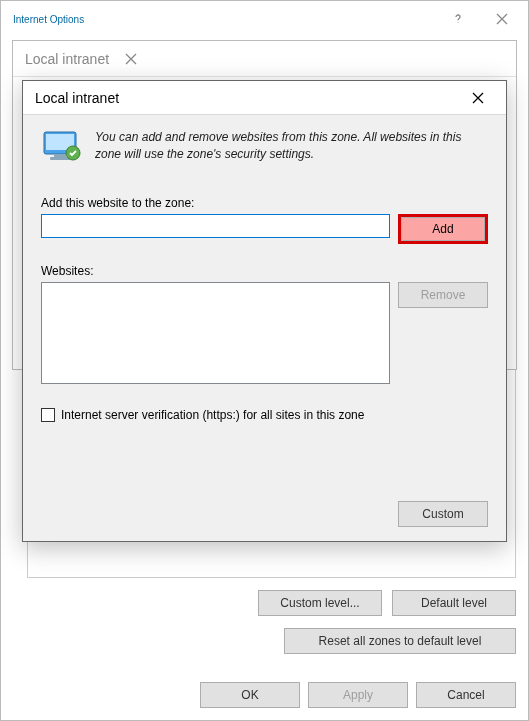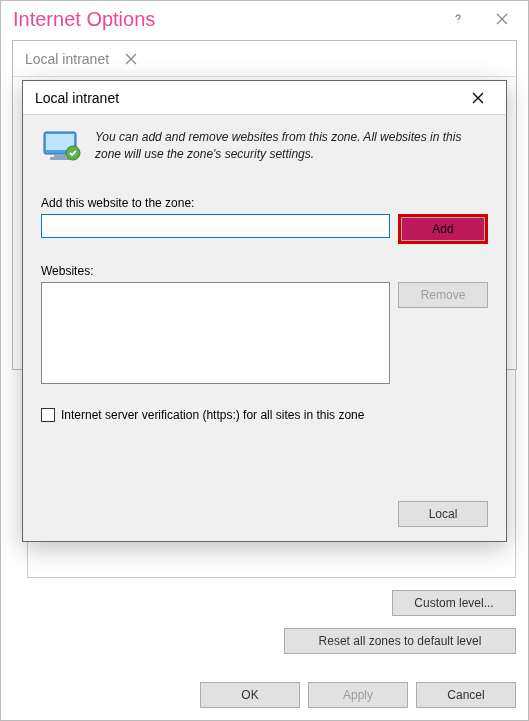--- a/index.html
+++ b/index.html
@@ -1,20 +1,20 @@
 <!DOCTYPE html>
 <html><head>
   <meta charset="utf-8">
   <style>
     * { box-sizing: border-box; margin: 0; padding: 0; font-family: "Segoe UI", Tahoma, sans-serif; }
     body { background: #fff; width: 529px; height: 721px; position: relative; overflow: hidden; font-size: 12px; color: #333; }
 
     
     .win-outer { position: absolute; left: 0; top: 0; width: 529px; height: 721px; border: 1px solid #bbb; background: #fff; }
-    .win-outer .titlebar { height: 36px; display: flex; align-items: center; padding: 0 4px 0 12px; color: #ec4899; font-size: 20px; }
+    .win-outer .titlebar { height: 36px; display: flex; align-items: center; padding: 0 4px 0 12px; color: #0369a1; font-size: 10px; }
     .win-outer .title { flex: 1; }
     .tb-btn { width: 44px; height: 28px; display: flex; align-items: center; justify-content: center; color: #888; }
     .tb-btn svg { width: 12px; height: 12px; stroke: currentColor; fill: none; stroke-width: 1.3; }
 
     .outer-body { position: absolute; left: 10px; right: 10px; top: 36px; bottom: 10px; }
 
     .btn { height: 26px; background: #e1e1e1; border: 1px solid #adadad; font-size: 12px; color: #333; display: inline-flex; align-items: center; justify-content: center; padding: 0 8px; }
     .btn.disabled { color: #9e9e9e; }
     .btn.wide { width: 100px; }
 
@@ -39,21 +39,21 @@
     .info-row { display: flex; align-items: flex-start; gap: 12px; margin-bottom: 28px; font-style: italic; }
     .monitor-icon { flex: 0 0 42px; }
     .monitor-icon svg { width: 42px; height: 36px; }
     .info-text { line-height: 1.45; font-size: 12px; color: #222; }
 
     .field-label { margin-bottom: 4px; font-size: 12px; }
 
     .add-row { display: flex; gap: 8px; align-items: stretch; margin-bottom: 20px; }
     .text-input { flex: 1; height: 24px; border: 1px solid #0078d7; padding: 2px 6px; font-size: 12px; color: #666; background: #fff; }
     .add-btn-wrap { border: 3px solid #d40000; }
-    .add-btn { width: 84px; height: 24px; background: #be185d; border: 1px solid #adadad; font-size: 12px; display: flex; align-items: center; justify-content: center; }
+    .add-btn { width: 84px; height: 24px; background: #fca5a5; border: 1px solid #adadad; font-size: 12px; display: flex; align-items: center; justify-content: center; }
 
     .list-row { display: flex; gap: 8px; align-items: flex-start; }
     .listbox { flex: 1; height: 102px; border: 1px solid #828790; background: #fff; }
     .remove-btn { width: 90px; }
 
     .check-row { display: flex; align-items: center; gap: 6px; margin-top: 24px; }
     .checkbox { width: 14px; height: 14px; border: 1px solid #333; background: #fff; }
 
     .top-footer { position: absolute; bottom: 14px; right: 18px; }
     .close-btn { width: 90px; }
@@ -74,20 +74,21 @@
           <path d="M1 1l10 10M11 1L1 11"></path>
         </svg>
     </span>
   </div>
 
   <div class="outer-body">
     <div class="groupbox-fragment"></div>
 
     <div class="level-row">
       <div class="btn" style="width:124px">Custom level...</div>
+      <div class="btn" style="width:124px">Default level</div>
     </div>
 
     <div class="reset-row">
       <div class="btn" style="width:232px">Reset all zones to default level</div>
     </div>
 
     <div class="outer-footer">
       <div class="btn wide">OK</div>
       <div class="btn wide disabled">Apply</div>
       <div class="btn wide">Cancel</div>
@@ -146,15 +147,15 @@
       <div class="btn remove-btn disabled">Remove</div>
     </div>
 
     <div class="check-row">
       <span class="checkbox"></span>
       <span>Internet server verification (https:) for all sites in this zone</span>
     </div>
   </div>
 
   <div class="top-footer">
-    <div class="btn close-btn">Local</div>
+    <div class="btn close-btn">Custom</div>
   </div>
 </div>
 
 </body></html>

